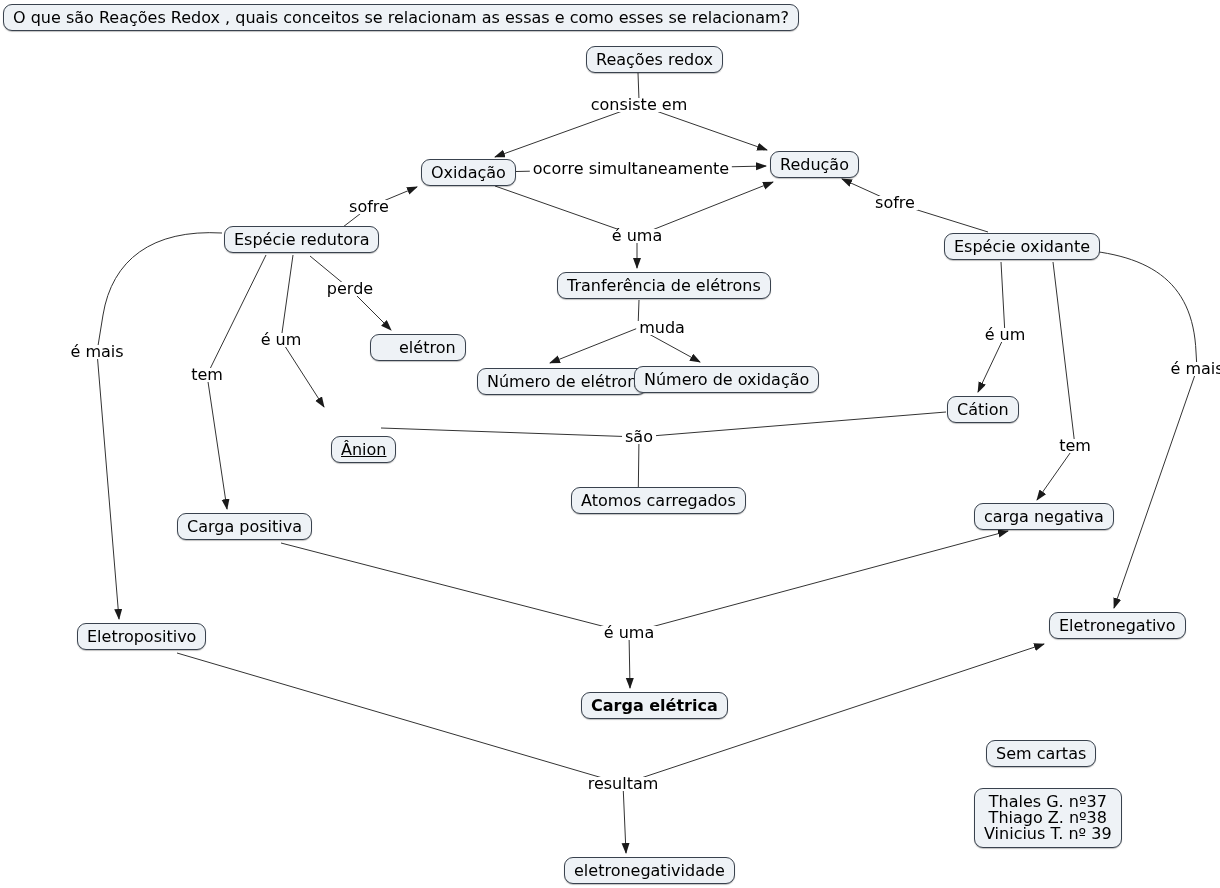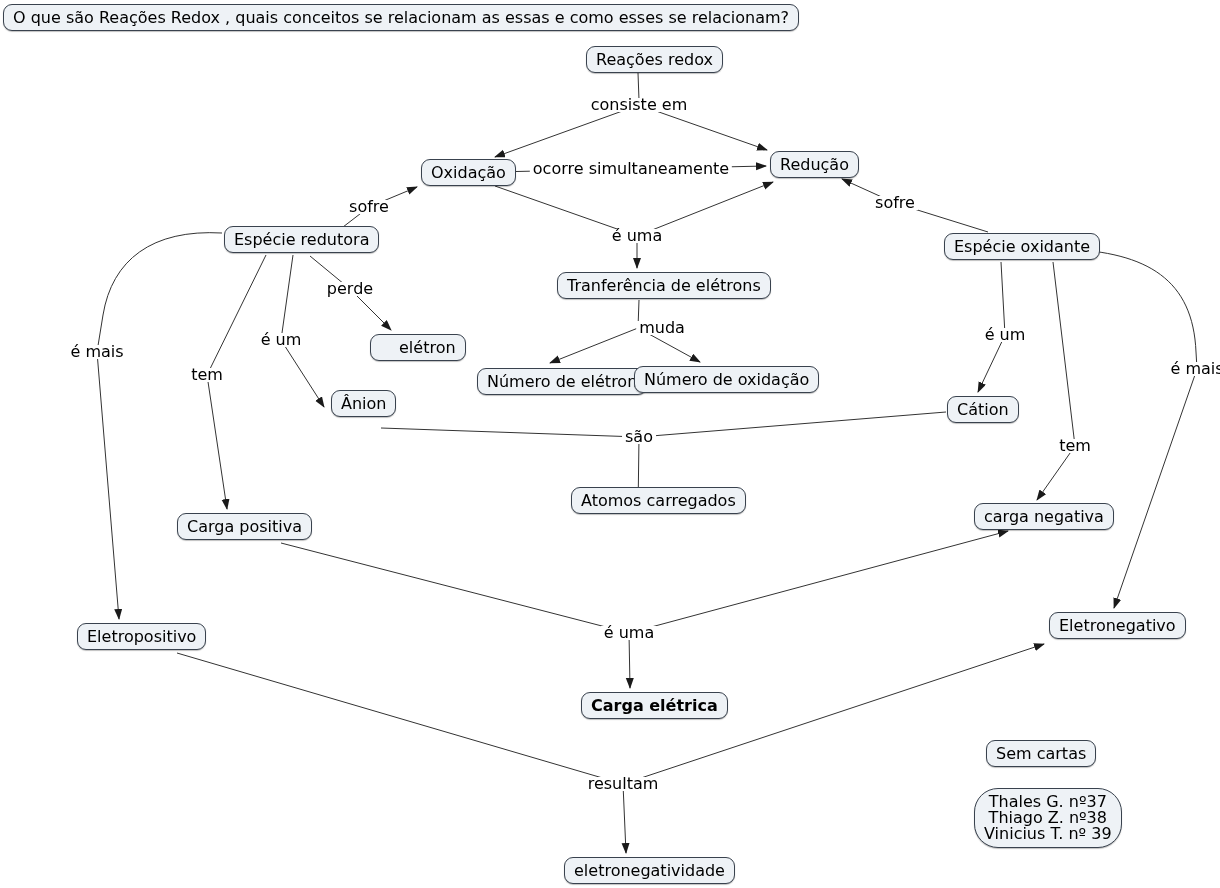--- a/index.html
+++ b/index.html
@@ -27,21 +27,20 @@
     position:absolute;
     transform:translate(-50%,-50%);
     background:#ffffff;
     padding:0 3px;
     white-space:nowrap;
     line-height:14px;
   }
   .authors{
     text-align:center;
     line-height:16px;
-    border-radius:24px;
   }
 </style>
 </head>
 <body>
 
 <div id="canvas">
 
   <svg id="edges" viewBox="0 0 1220 888" xmlns="http://www.w3.org/2000/svg">
     <defs>
       <marker id="arr" markerWidth="13" markerHeight="10" refX="10" refY="4" orient="auto" markerUnits="userSpaceOnUse">
@@ -108,21 +107,21 @@
 
   <div class="node" style="left:586px;top:46px;">Reações redox</div>
   <div class="node" style="left:421px;top:159px;">Oxidação</div>
   <div class="node" style="left:770px;top:151px;">Redução</div>
   <div class="node" style="left:224px;top:226px;">Espécie redutora</div>
   <div class="node" style="left:944px;top:233px;">Espécie oxidante</div>
   <div class="node" style="left:557px;top:272px;">Tranferência de elétrons</div>
   <div class="node" style="left:370px;top:334px;padding-left:28px;">elétron</div>
   <div class="node" style="left:477px;top:368px;">Número de elétron</div>
   <div class="node" style="left:634px;top:366px;">Número de oxidação</div>
-  <div class="node" style="left:331px;top:390px;">Ânion</div>
+  <div class="node" style="left:331px;top:436px;text-decoration:underline;">Ânion</div>
   <div class="node" style="left:947px;top:396px;">Cátion</div>
   <div class="node" style="left:177px;top:513px;">Carga positiva</div>
   <div class="node" style="left:571px;top:487px;">Atomos carregados</div>
   <div class="node" style="left:974px;top:503px;">carga negativa</div>
   <div class="node" style="left:77px;top:623px;">Eletropositivo</div>
   <div class="node" style="left:1012px;top:612px;margin-left:37px;">Eletronegativo</div>
   <div class="node" style="left:581px;top:692px;font-weight:bold;">Carga elétrica</div>
   <div class="node" style="left:564px;top:857px;">eletronegatividade</div>
 
   <div class="node" style="left:986px;top:740px;">Sem cartas</div>

